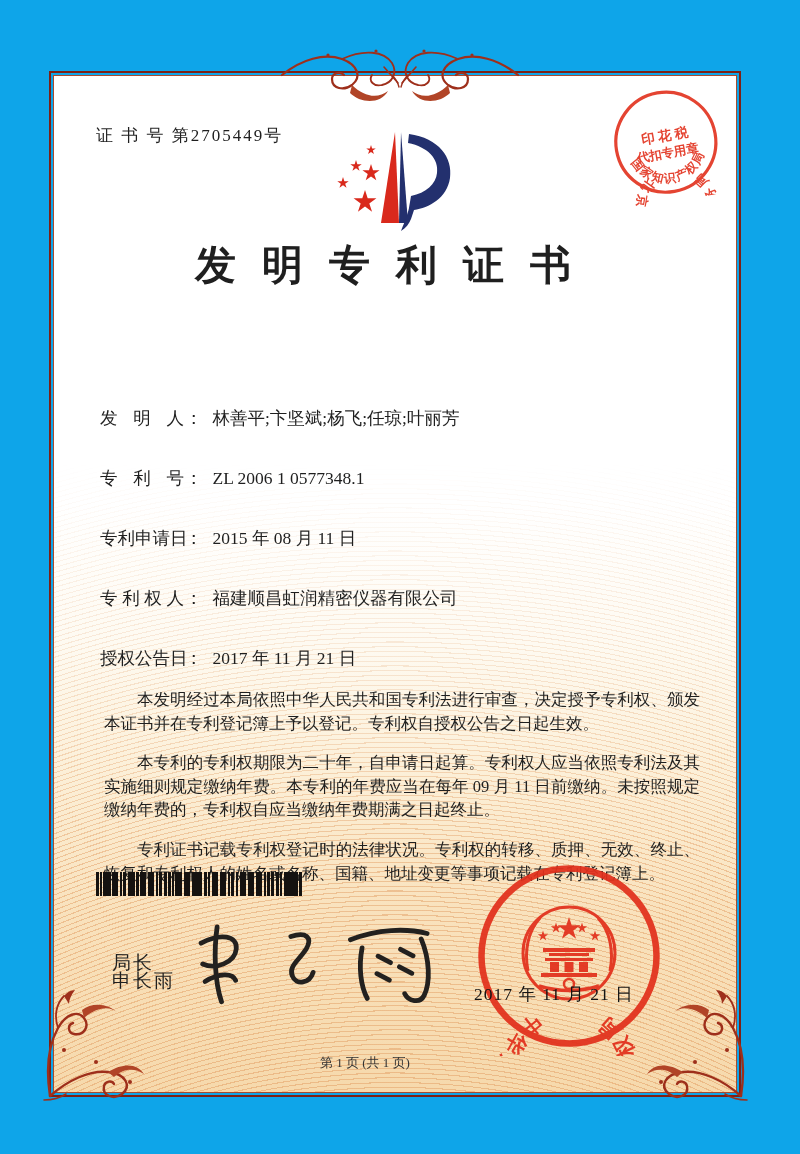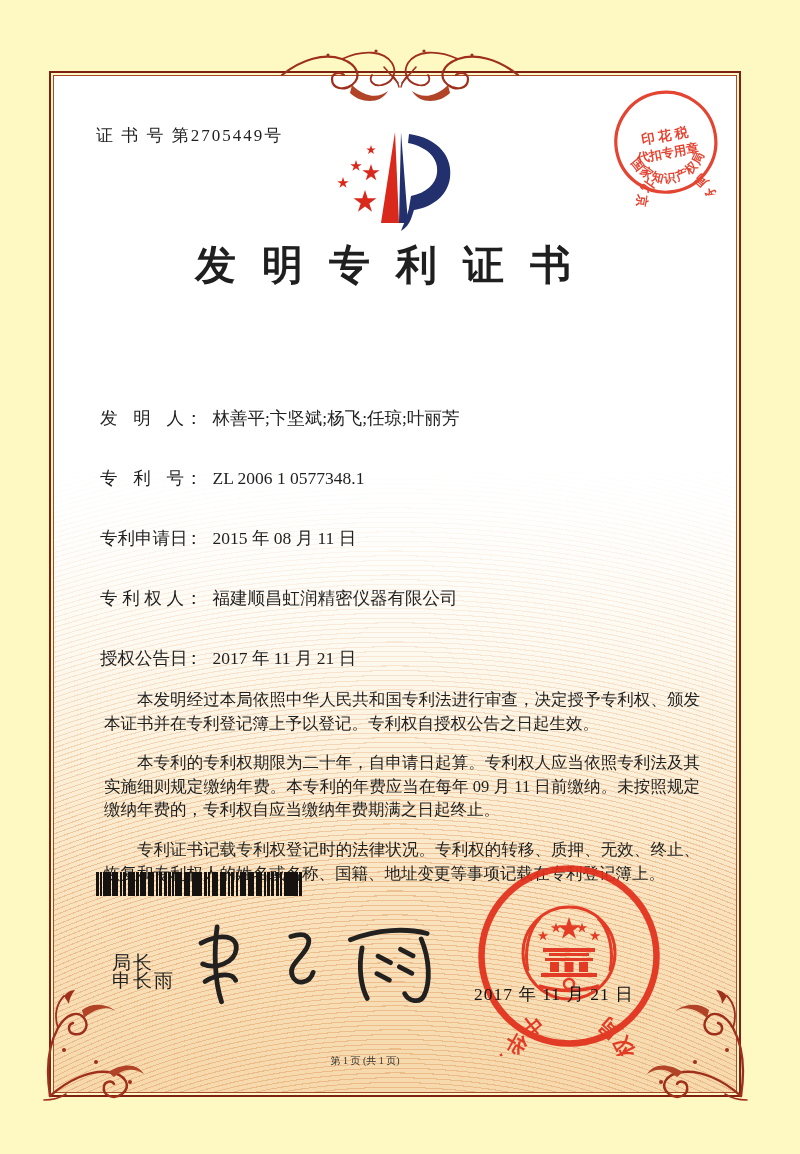--- a/index.html
+++ b/index.html
@@ -1,16 +1,16 @@
 <!DOCTYPE html>
 <html><head>
 <meta charset="utf-8">
 <style>
   html,body{margin:0;padding:0;background:#ffffff;}
-  .page{position:relative;width:800px;height:1154px;background:#fef9c3;overflow:hidden;
+  .page{position:relative;width:800px;height:1154px;background:#0ea5e9;overflow:hidden;
         font-family:"Liberation Serif","DejaVu Serif",serif;color:#1f1f1f;}
   
   .frame{position:absolute;left:49px;top:71px;width:692px;height:1026px;
          border:2px solid #7e2014;box-sizing:border-box;}
   .frame-inner{position:absolute;inset:2px;border:1px solid #a84a30;
          background:linear-gradient(180deg,#ffffff 0%,#ffffff 42%,#fefaf1 56%,#fcf0d9 68%,#f9e2bd 82%,#f6d9ac 100%);}
   .texture{position:absolute;inset:3px;pointer-events:none;
          background:repeating-radial-gradient(140% 100% at 50% 175%,
             rgba(222,144,82,.42) 0 1px, rgba(255,255,255,0) 1px 4.5px);
          -webkit-mask-image:linear-gradient(180deg,transparent 38%,rgba(0,0,0,.45) 58%,#000 78%);
@@ -40,21 +40,21 @@
            repeating-linear-gradient(90deg,#151210 0 1px,rgba(0,0,0,0) 1px 7px),
            repeating-linear-gradient(90deg,rgba(0,0,0,0) 0 10px,#151210 10px 12px,rgba(0,0,0,0) 12px 23px);}
   .dir-title{position:absolute;left:112px;top:934px;font-size:19px;
          font-family:"Liberation Sans","DejaVu Sans",sans-serif;font-weight:500;letter-spacing:2px;margin-top:16px;}
   .dir-name{position:absolute;left:112px;top:968px;font-size:19px;
          font-family:"Liberation Sans","DejaVu Sans",sans-serif;font-weight:500;letter-spacing:2px;}
   .sig{position:absolute;left:180px;top:903px;width:262px;height:118px;transform:rotate(-2deg);}
   .seal{position:absolute;left:469px;top:856px;width:200px;height:200px;opacity:.93;}
   .seal-date{position:absolute;left:474px;top:982px;font-size:17.5px;color:#141414;letter-spacing:1px;z-index:5;}
   .stamp{position:absolute;left:608px;top:84px;width:118px;height:118px;transform:rotate(-10deg);opacity:.9;}
-  .footer{position:absolute;left:20px;top:1054px;width:690px;text-align:center;font-size:10px;color:#333;}
+  .footer{position:absolute;left:20px;top:1054px;width:690px;text-align:center;font-size:13px;color:#333;}
 </style>
 </head>
 <body>
 
 <div class="page">
 
   <svg width="0" height="0" style="position:absolute" aria-hidden="true">
     <defs>
       <path id="star" d="M0,-1 L0.224,-0.307 L0.951,-0.309 L0.361,0.117 L0.588,0.809 L0,0.38 L-0.588,0.809 L-0.361,0.117 L-0.951,-0.309 L-0.224,-0.307 Z"></path>
       <g id="tvineL" fill="none" stroke="#9e2f1b" stroke-width="2.2" stroke-linecap="round">

